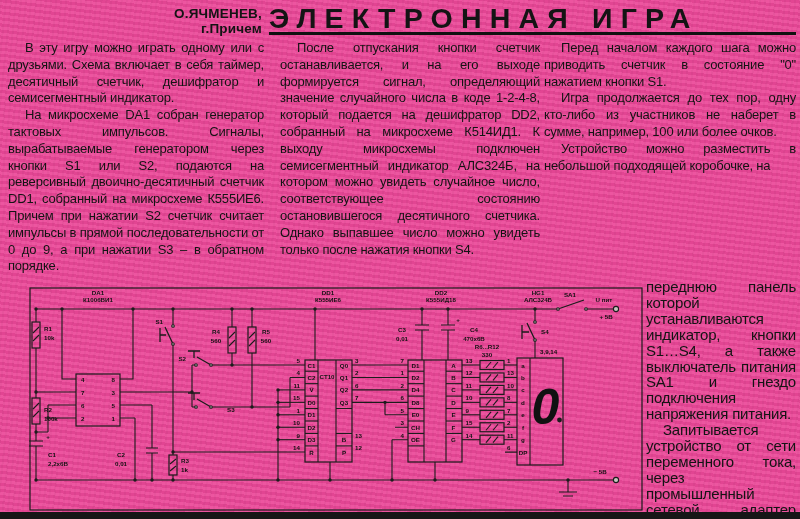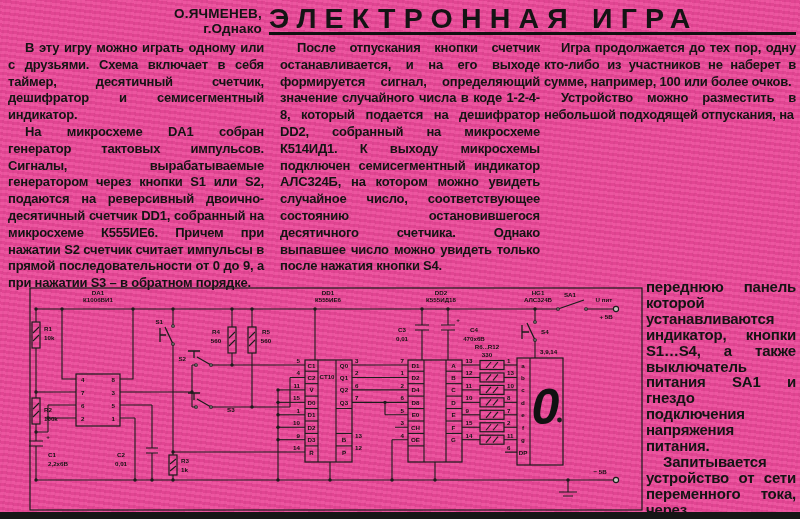--- a/index.html
+++ b/index.html
@@ -8,21 +8,21 @@
   .page::before{content:"";position:absolute;inset:0;pointer-events:none;
     background-image:
       repeating-linear-gradient(7deg, rgba(255,255,255,.07) 0 3px, rgba(0,0,0,.045) 3px 6px),
       repeating-linear-gradient(96deg, rgba(0,0,0,.03) 0 2px, rgba(255,255,255,0) 2px 5px);}
   .byline{position:absolute;left:138px;top:6px;width:124px;text-align:right;
           font-weight:bold;font-size:13.5px;line-height:1.12;letter-spacing:.2px;}
   .title{position:absolute;left:269px;top:3px;margin:0;font-size:28px;font-weight:bold;
          letter-spacing:8px;white-space:nowrap;transform:scaleX(1.02);transform-origin:left top;}
   .title-rule{position:absolute;left:269px;top:32px;width:527px;height:3px;background:#101010;}
   .col{position:absolute;top:40px;text-align:justify;font-size:13px;line-height:16.8px;
-       font-weight:bold;letter-spacing:-0.2px;}
+       font-weight:normal;letter-spacing:-0.2px;}
   .col p{margin:0;text-indent:17px;}
   .col1{left:8px;width:256px;}
   .col2{left:280px;width:260px;}
   .col3top{left:544px;width:252px;}
   .col3side{left:646px;top:279px;width:150px;font-size:15px;line-height:15.9px;}
   .col3side p.cont{text-indent:0;}
   svg.sch{position:absolute;left:0;top:0;}
   .sch .w{stroke:#1c1c1c;stroke-width:1.1;fill:none;}
   .sch .bd{stroke:#1c1c1c;stroke-width:1.3;fill:none;}
   .sch rect.comp,.sch .comp{fill:none;stroke:#1c1c1c;stroke-width:1.2;}
@@ -32,35 +32,36 @@
   .oc{fill:#c6c5c0;stroke:#1c1c1c;stroke-width:1.1;}
   .band{position:absolute;left:0;top:512px;width:800px;height:7px;background:#161616;}
 </style>
 </head>
 <body>
 
 <div class="page">
 
   <div class="byline">
     <div>О.ЯЧМЕНЕВ,</div>
-    <div>г.Однако</div>
+    <div>г.Причем</div>
   </div>
   <h1 class="title">ЭЛЕКТРОННАЯ ИГРА</h1>
   <div class="title-rule"></div>
 
   <div class="col col1">
     <p>В эту игру можно играть одному или с друзьями. Схема включает в себя таймер, десятичный счетчик, дешифратор и семисегментный индикатор.</p>
     <p>На микросхеме DA1 собран генератор тактовых импульсов. Сигналы, вырабатываемые генератором через кнопки S1 или S2, подаются на реверсивный двоично-десятичный счетчик DD1, собранный на микросхеме К555ИЕ6. Причем при нажатии S2 счетчик считает импульсы в прямой последовательности от 0 до 9, а при нажатии S3 – в обратном порядке.</p>
   </div>
   <div class="col col2">
     <p>После отпускания кнопки счетчик останавливается, и на его выходе формируется сигнал, определяющий значение случайного числа в коде 1-2-4-8, который подается на дешифратор DD2, собранный на микросхеме К514ИД1. К выходу микросхемы подключен семисегментный индикатор АЛС324Б, на котором можно увидеть случайное число, соответствующее состоянию остановившегося десятичного счетчика. Однако выпавшее число можно увидеть только после нажатия кнопки S4.</p>
   </div>
   <div class="col col3top">
+    <p>Перед началом каждого шага можно приводить счетчик в состояние "0" нажатием кнопки S1.</p>
     <p>Игра продолжается до тех пор, одну кто-либо из участников не наберет в сумме, например, 100 или более очков.</p>
-    <p>Устройство можно разместить в небольшой подходящей отпускания, на</p>
+    <p>Устройство можно разместить в небольшой подходящей коробочке, на</p>
   </div>
   <div class="col col3side">
     <p class="cont">переднюю панель которой устанавливаются индикатор, кнопки S1…S4, а также выключатель питания SA1 и гнездо подключения напряжения питания.</p>
     <p>Запитывается устройство от сети переменного тока, через промышленный сетевой адаптер напряжением 1 В.</p>
   </div>
 
   <svg class="sch" width="800" height="519" viewBox="0 0 800 519">
 
     <rect class="comp" x="30" y="288" width="612" height="222" stroke-width="1.6"></rect>
 

